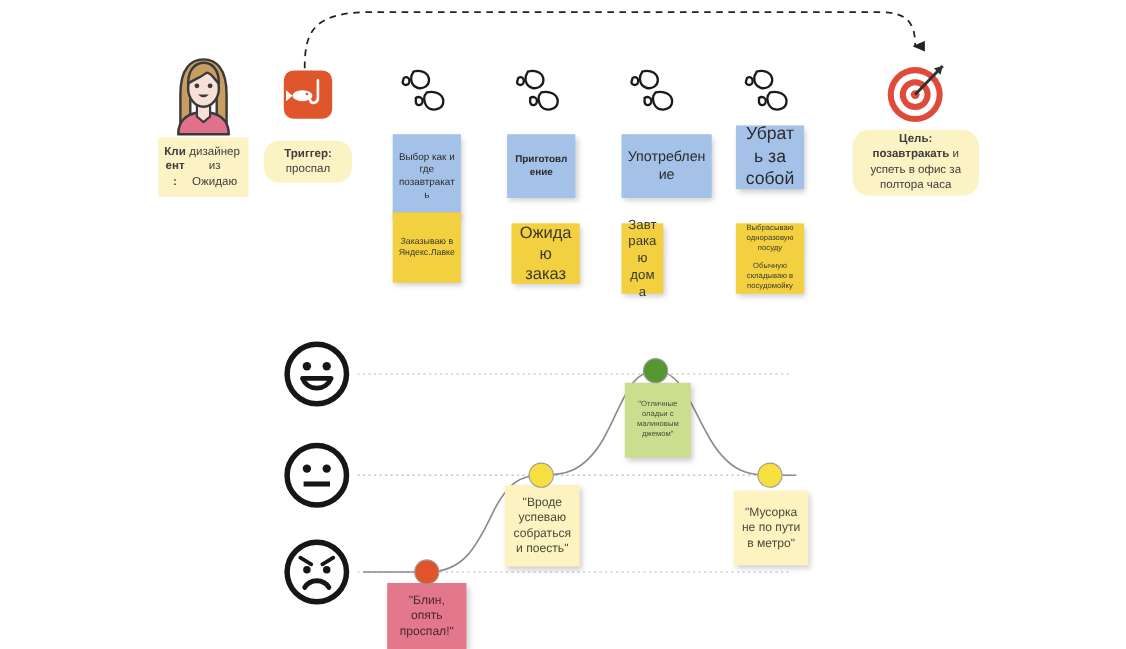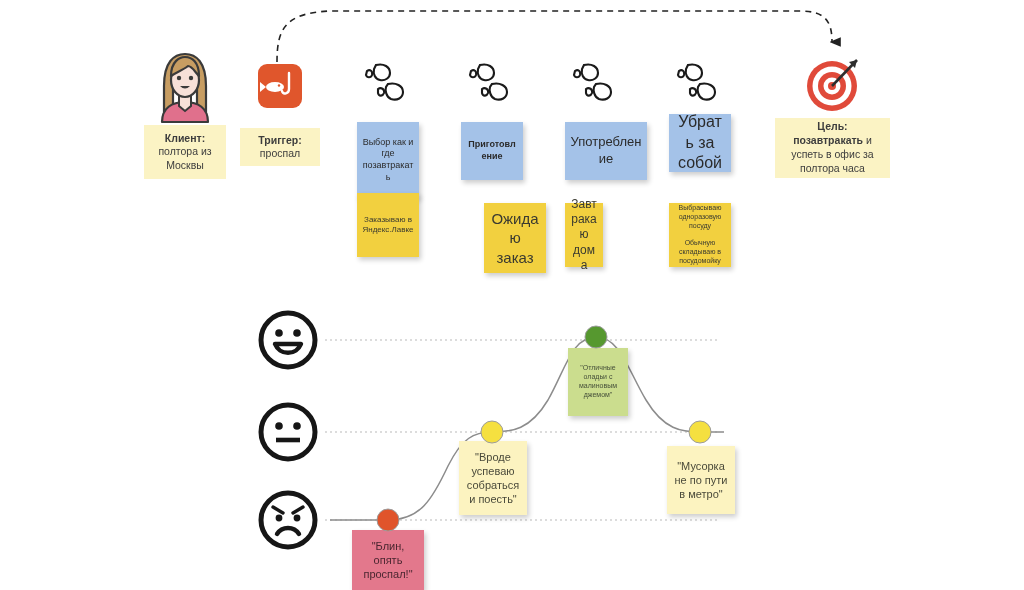--- a/index.html
+++ b/index.html
@@ -38,20 +38,21 @@
   }
   .note-blue   { background: #a4c2e8; color: #2b2b2b; }
   .note-yellow { background: #f2d03f; color: #3a3a30; }
   .note-paleq  { background: #fcf3c0; color: #4a4a3a; }
   .note-green  { background: #cbdd8e; color: #46503a; }
   .note-red    { background: #e3788c; color: #4a2630; }
 
   .goal-note {
     background: #fbf3c4;
     box-shadow: none;
+    border-radius: 15px;
   }
   .persona-note {
     background: #fbf3c4;
     box-shadow: none;
   }
 
   
   .icon-box { position: absolute; }
 
   
@@ -86,38 +87,38 @@
 
       <ellipse cx="33" cy="30" rx="14" ry="17" fill="#f7e0d8" stroke="#3a3a3a" stroke-width="2.2"></ellipse>
 
       <path d="M19 26 C19 11 28 7 33 7 C40 7 47 12 47 26 C43 22 40 16 36 16 C31 20 25 22 19 26 Z" fill="#c79d62" stroke="#3a3a3a" stroke-width="2.2" stroke-linejoin="round"></path>
       <circle cx="27" cy="28" r="2.2" fill="#3a3a3a"></circle>
       <circle cx="39" cy="28" r="2.2" fill="#3a3a3a"></circle>
       <path d="M28 36 Q33 41 38 36 Z" fill="#3a3a3a"></path>
     </svg>
   </div>
 
-  <div class="note persona-note" style="left:144px;top:125px;width:82px;height:54px;font-size:10.5px;flex-direction:column;">
+  <div class="note persona-note" style="left:144px;top:125px;width:82px;height:54px;font-size:10.5px;flex-direction:row;">
     <span class="bold">Клиент:</span>
-    <span>полтора из Москвы</span>
+    <span>дизайнер из Ожидаю</span>
   </div>
 
   <div class="icon-box" style="left:258px;top:64px;width:44px;height:44px;">
     <svg width="44" height="44" viewBox="0 0 44 44">
       <rect x="0" y="0" width="44" height="44" rx="9" ry="9" fill="#e0562c"></rect>
 
       <ellipse cx="17" cy="23" rx="9" ry="5" fill="#ffffff"></ellipse>
       <path d="M8 23 L2 18 L2 28 Z" fill="#ffffff"></path>
       <circle cx="21" cy="21.5" r="1.2" fill="#e0562c"></circle>
 
       <path d="M31 9 L31 25 C31 30 25 31 24 27" fill="none" stroke="#ffffff" stroke-width="2.4" stroke-linecap="round"></path>
     </svg>
   </div>
 
-  <div class="note persona-note" style="left:240px;top:128px;width:80px;height:38px;font-size:10.5px;flex-direction:column;">
+  <div class="note persona-note" style="left:240px;top:128px;width:80px;height:38px;font-size:10.5px;flex-direction:column;border-radius:14px;">
     <span class="bold">Триггер:</span>
     <span>проспал</span>
   </div>
 
   <div class="icon-box" style="left:362px;top:60px;width:52px;height:46px;">
     <svg width="52" height="46" viewBox="0 0 52 46">
       <path d="M14 5 C22 3 28 7 28 13 C28 18 23 21 18 20 C13 19 11 14 12 9 Z" fill="none" stroke="#1a1a1a" stroke-width="2.1"></path>
       <path d="M5 11 C8 9 11 11 10 15 C9 18 5 18 4 15 Z" fill="none" stroke="#1a1a1a" stroke-width="2.1"></path>
       <path d="M26 24 C34 22 41 26 41 32 C41 38 35 41 29 39 C24 37 23 30 24 27 Z" fill="none" stroke="#1a1a1a" stroke-width="2.1"></path>
       <path d="M16 29 C19 27 23 29 22 33 C21 36 17 37 16 33 Z" fill="none" stroke="#1a1a1a" stroke-width="2.1"></path>
@@ -128,21 +129,21 @@
 
   <div class="icon-box" style="left:466px;top:60px;width:52px;height:46px;">
     <svg width="52" height="46" viewBox="0 0 52 46">
       <path d="M14 5 C22 3 28 7 28 13 C28 18 23 21 18 20 C13 19 11 14 12 9 Z" fill="none" stroke="#1a1a1a" stroke-width="2.1"></path>
       <path d="M5 11 C8 9 11 11 10 15 C9 18 5 18 4 15 Z" fill="none" stroke="#1a1a1a" stroke-width="2.1"></path>
       <path d="M26 24 C34 22 41 26 41 32 C41 38 35 41 29 39 C24 37 23 30 24 27 Z" fill="none" stroke="#1a1a1a" stroke-width="2.1"></path>
       <path d="M16 29 C19 27 23 29 22 33 C21 36 17 37 16 33 Z" fill="none" stroke="#1a1a1a" stroke-width="2.1"></path>
     </svg>
   </div>
   <div class="note note-blue" style="left:461px;top:122px;width:62px;height:58px;font-size:9px;font-weight:bold;">Приготовление</div>
-  <div class="note note-yellow" style="left:484px;top:203px;width:62px;height:70px;font-size:15px;">Ожидаю заказ</div>
+  <div class="note note-yellow" style="left:465px;top:203px;width:62px;height:55px;font-size:15px;">Ожидаю заказ</div>
 
   <div class="icon-box" style="left:570px;top:60px;width:52px;height:46px;">
     <svg width="52" height="46" viewBox="0 0 52 46">
       <path d="M14 5 C22 3 28 7 28 13 C28 18 23 21 18 20 C13 19 11 14 12 9 Z" fill="none" stroke="#1a1a1a" stroke-width="2.1"></path>
       <path d="M5 11 C8 9 11 11 10 15 C9 18 5 18 4 15 Z" fill="none" stroke="#1a1a1a" stroke-width="2.1"></path>
       <path d="M26 24 C34 22 41 26 41 32 C41 38 35 41 29 39 C24 37 23 30 24 27 Z" fill="none" stroke="#1a1a1a" stroke-width="2.1"></path>
       <path d="M16 29 C19 27 23 29 22 33 C21 36 17 37 16 33 Z" fill="none" stroke="#1a1a1a" stroke-width="2.1"></path>
     </svg>
   </div>
   <div class="note note-blue" style="left:565px;top:122px;width:82px;height:58px;font-size:13px;">Употребление</div>

